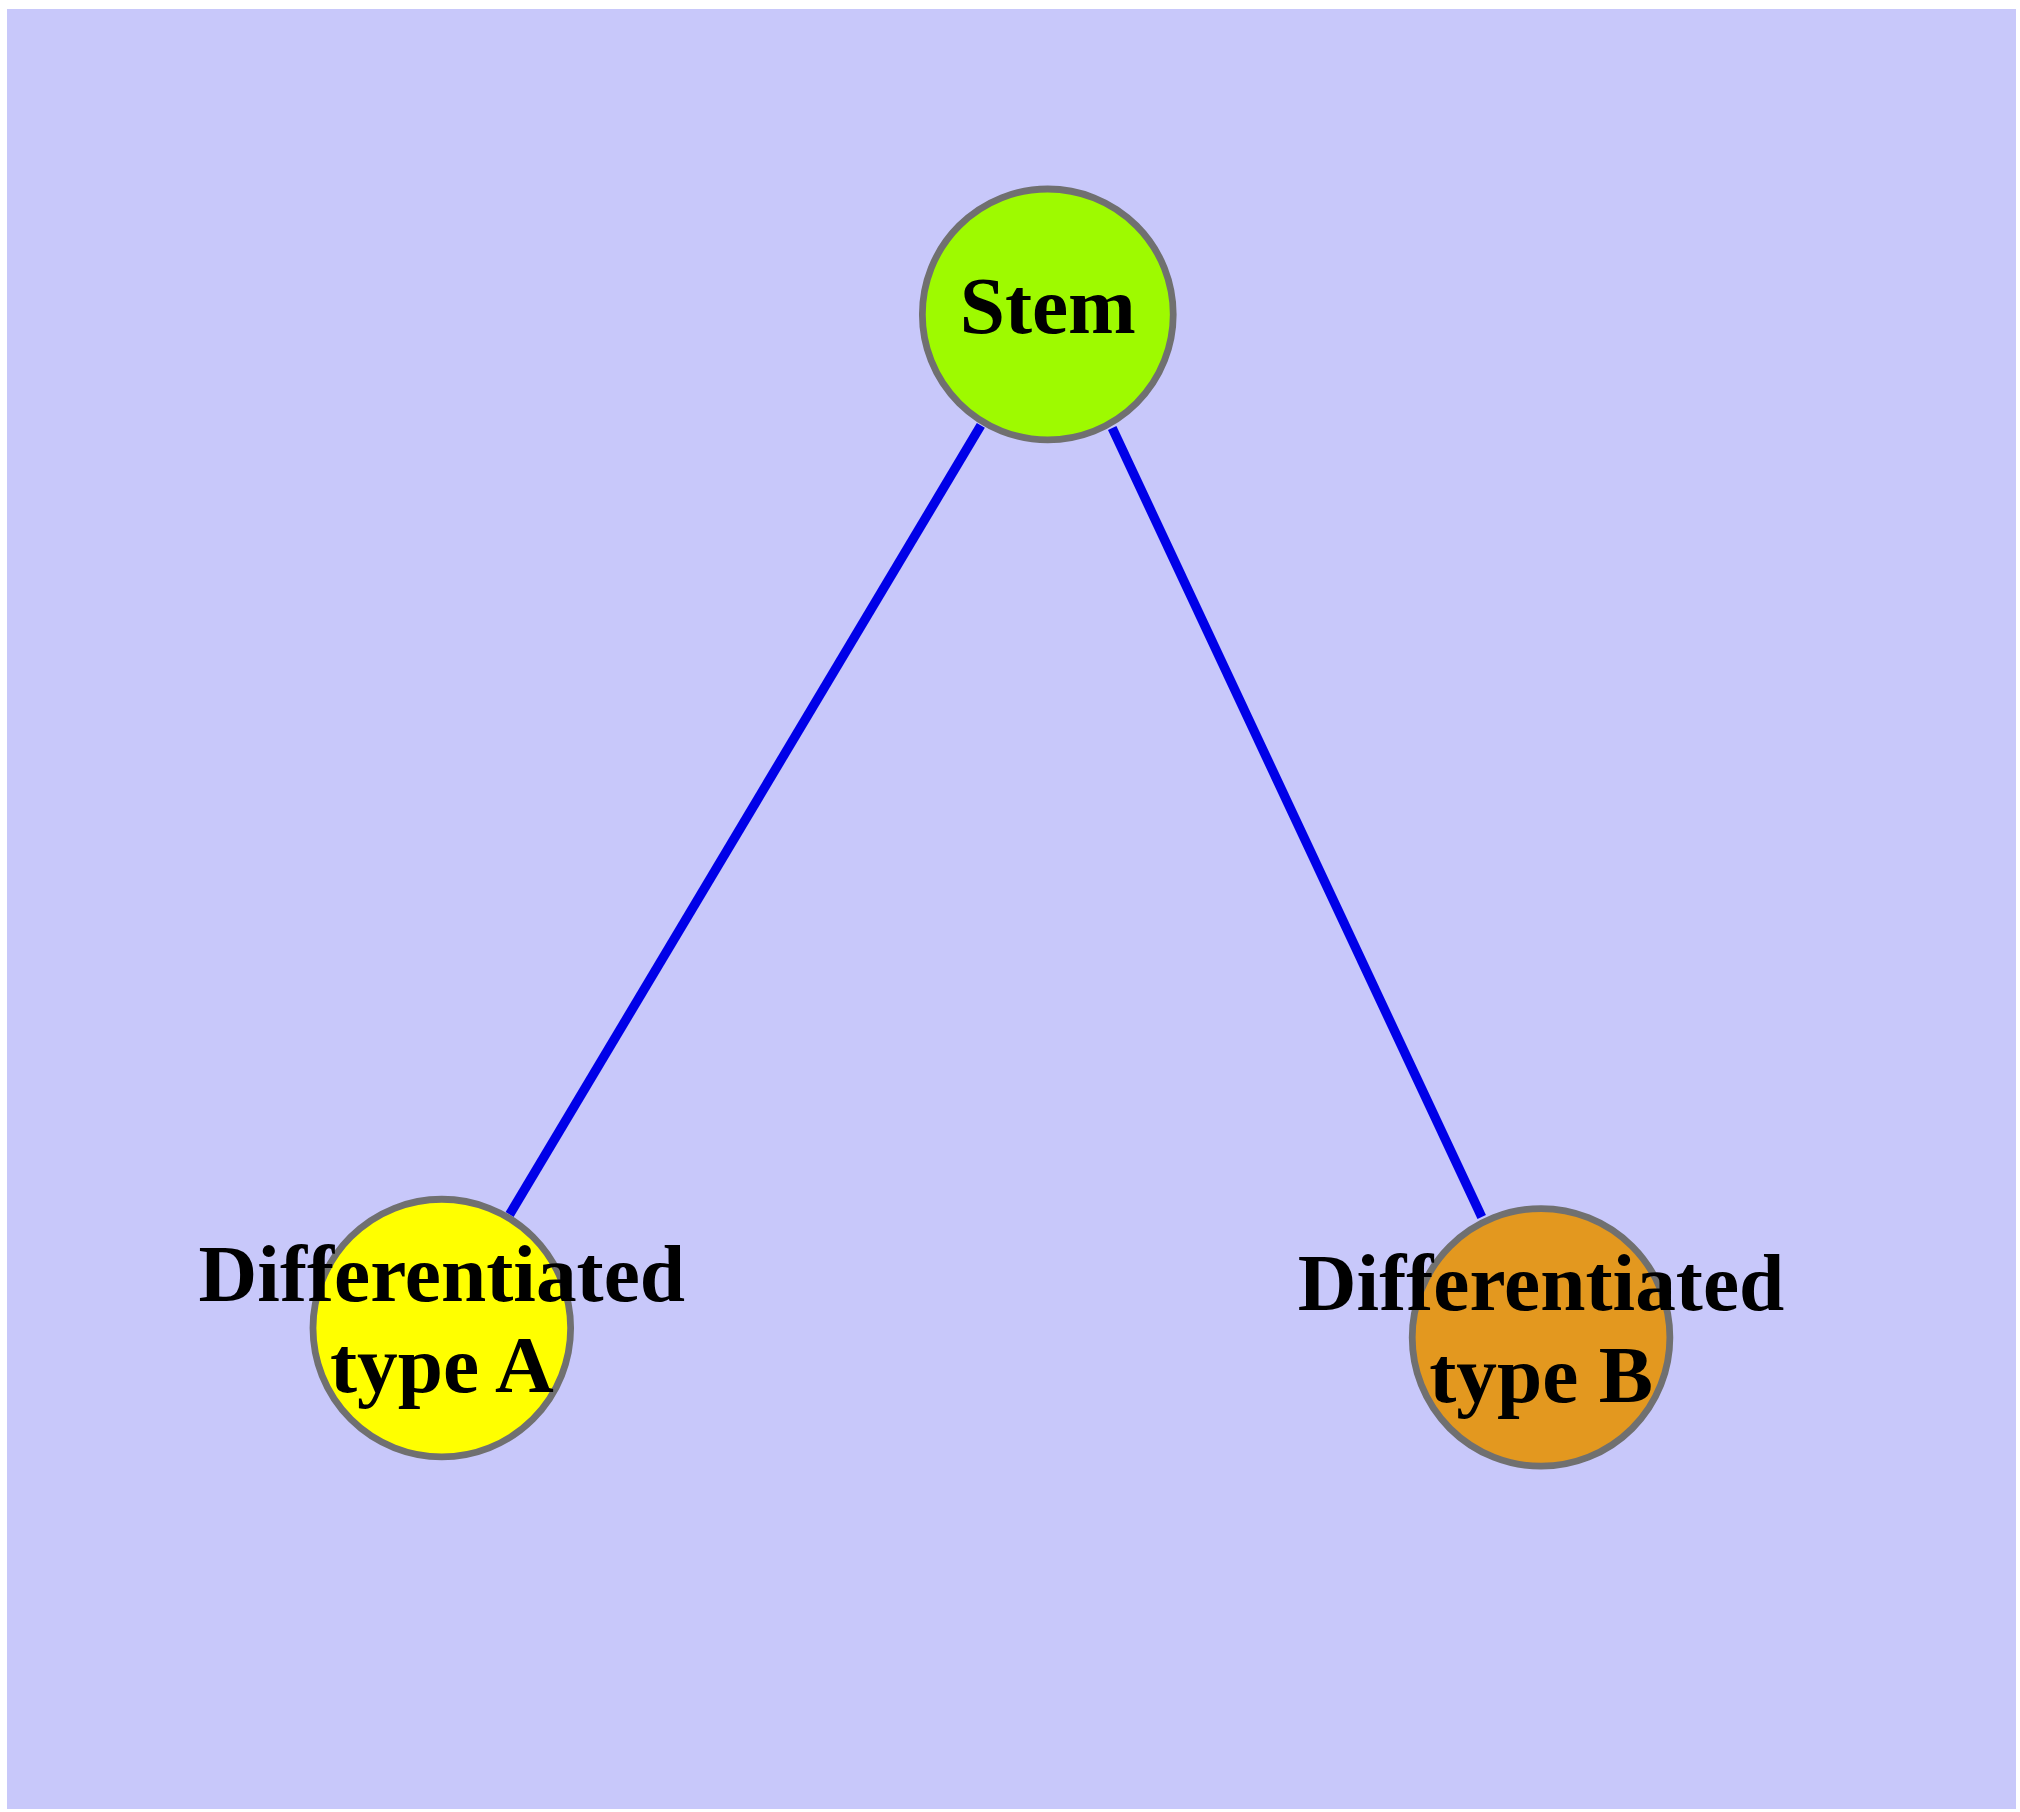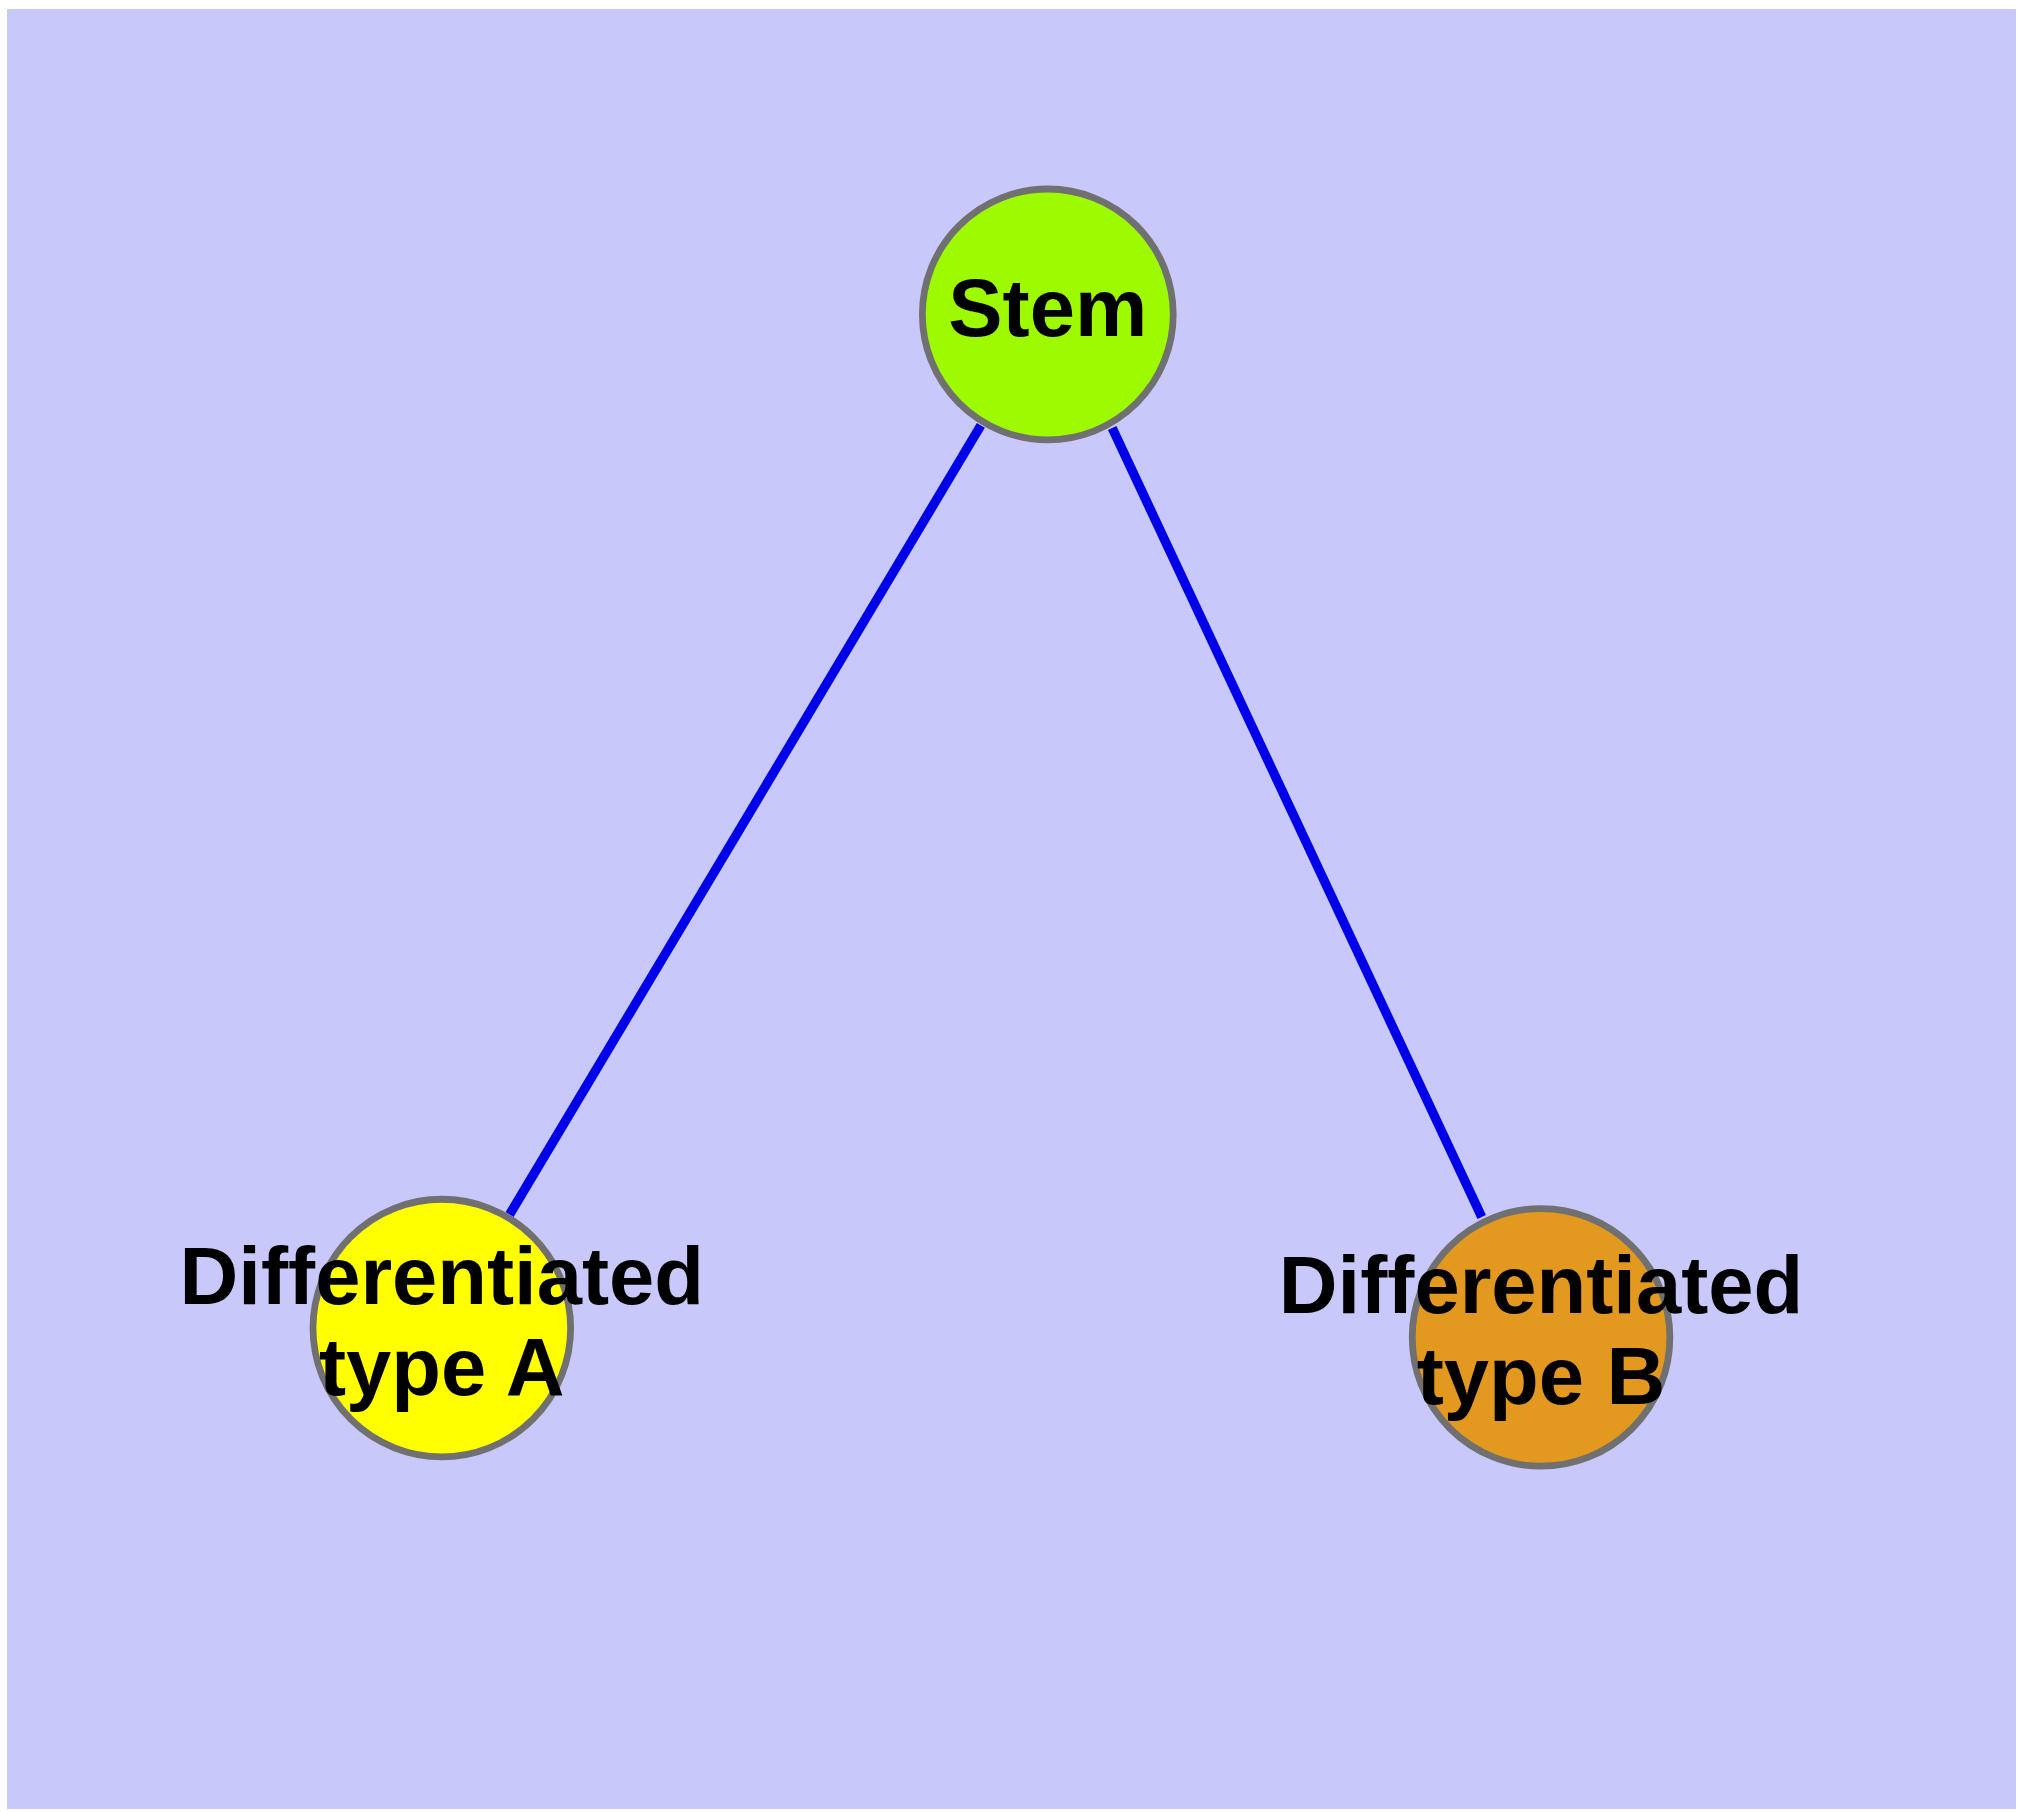--- a/index.html
+++ b/index.html
@@ -7,21 +7,21 @@
     margin: 0;
     padding: 0;
     background: #ffffff;
   }
   #stage {
     position: relative;
     width: 2021px;
     height: 1812px;
     background: #ffffff;
     overflow: hidden;
-    font-family: Liberation Sans, sans-serif;
+    font-family: Liberation Serif, serif;
   }
   #canvas-bg {
     position: absolute;
     left: 6.8px;
     top: 8.5px;
     width: 2009px;
     height: 1800px;
     background: #c8c8fa;
   }
   #graph-svg {

